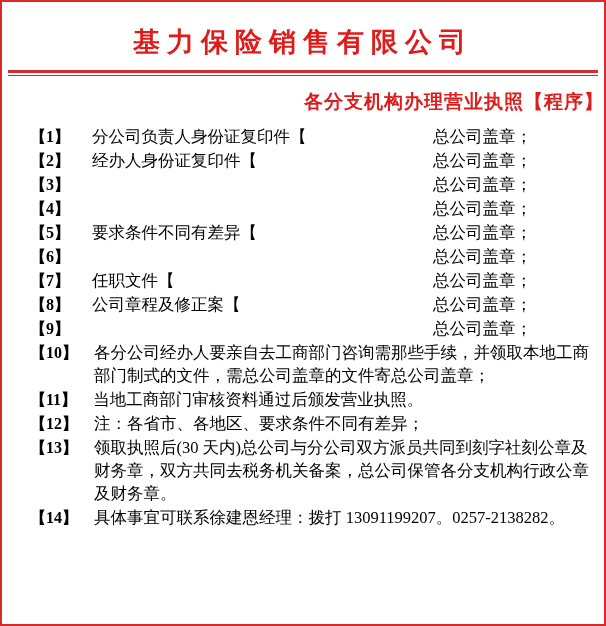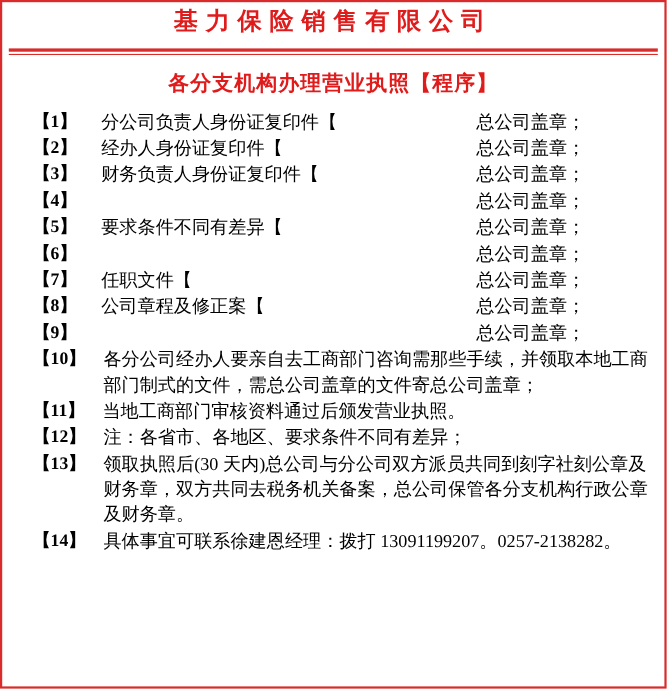--- a/index.html
+++ b/index.html
@@ -17,24 +17,24 @@
     position: relative;
     width: 606px;
     height: 626px;
     box-sizing: border-box;
     border: 2px solid #d92b2b;
     background: #ffffff;
   }
   .company-title {
     text-align: center;
     color: #e01b1b;
-    font-size: 22px;
+    font-size: 27px;
     font-weight: bold;
     letter-spacing: 7px;
-    padding-top: 2px;
+    padding-top: 22px;
     padding-bottom: 6px;
     font-family: "Liberation Serif", "DejaVu Serif", serif;
   }
   .divider {
     margin: 4px 6px 2px 6px;
     height: 7px;
     position: relative;
   }
   .divider .line-thick {
     position: absolute;
@@ -42,21 +42,21 @@
     height: 3px;
     background: #d92b2b;
   }
   .divider .line-thin {
     position: absolute;
     left: 0; right: 0; top: 5px;
     height: 1px;
     background: #d92b2b;
   }
   .doc-title {
-    text-align: center;
+    text-align: right;
     color: #e01b1b;
     font-size: 19px;
     font-weight: bold;
     letter-spacing: 1px;
     margin-top: 12px;
     margin-bottom: 10px;
   }
   .items {
     padding: 0 10px 0 28px;
   }
@@ -126,21 +126,20 @@
       <div class="num">【2】</div>
       <div class="body">
         <div class="main">经办人身份证复印件【</div>
         <div class="tail">总公司盖章；</div>
       </div>
     </div>
 
     <div class="item">
       <div class="num">【3】</div>
       <div class="body">
-        <div class="main">财务负责人身份证复印件【</div>
         <div class="tail">总公司盖章；</div>
       </div>
     </div>
 
     <div class="item">
       <div class="num">【4】</div>
       <div class="body">
         <div class="tail">总公司盖章；</div>
       </div>
     </div>

